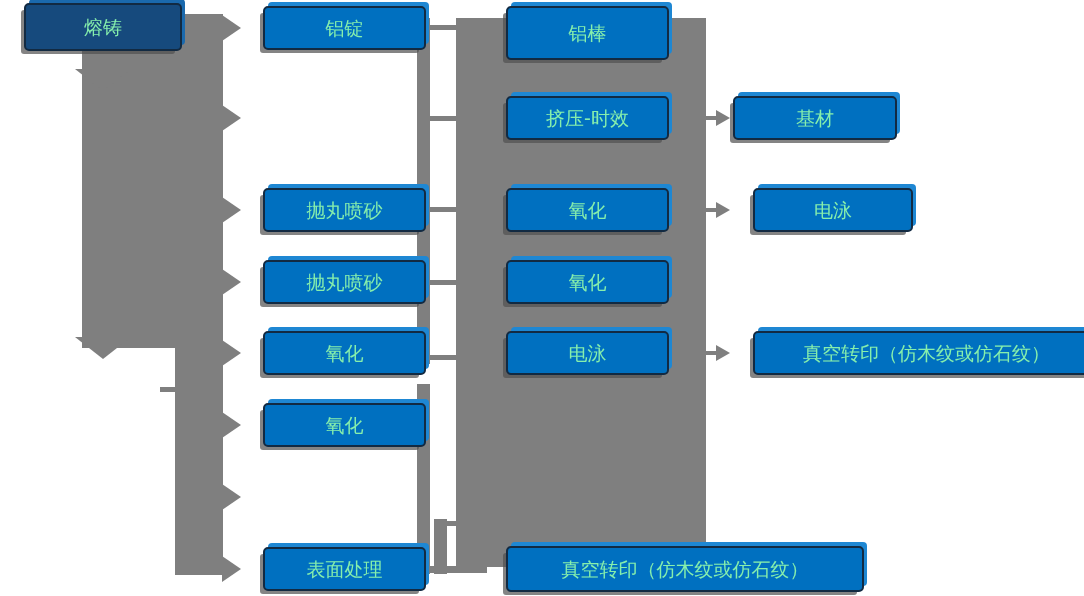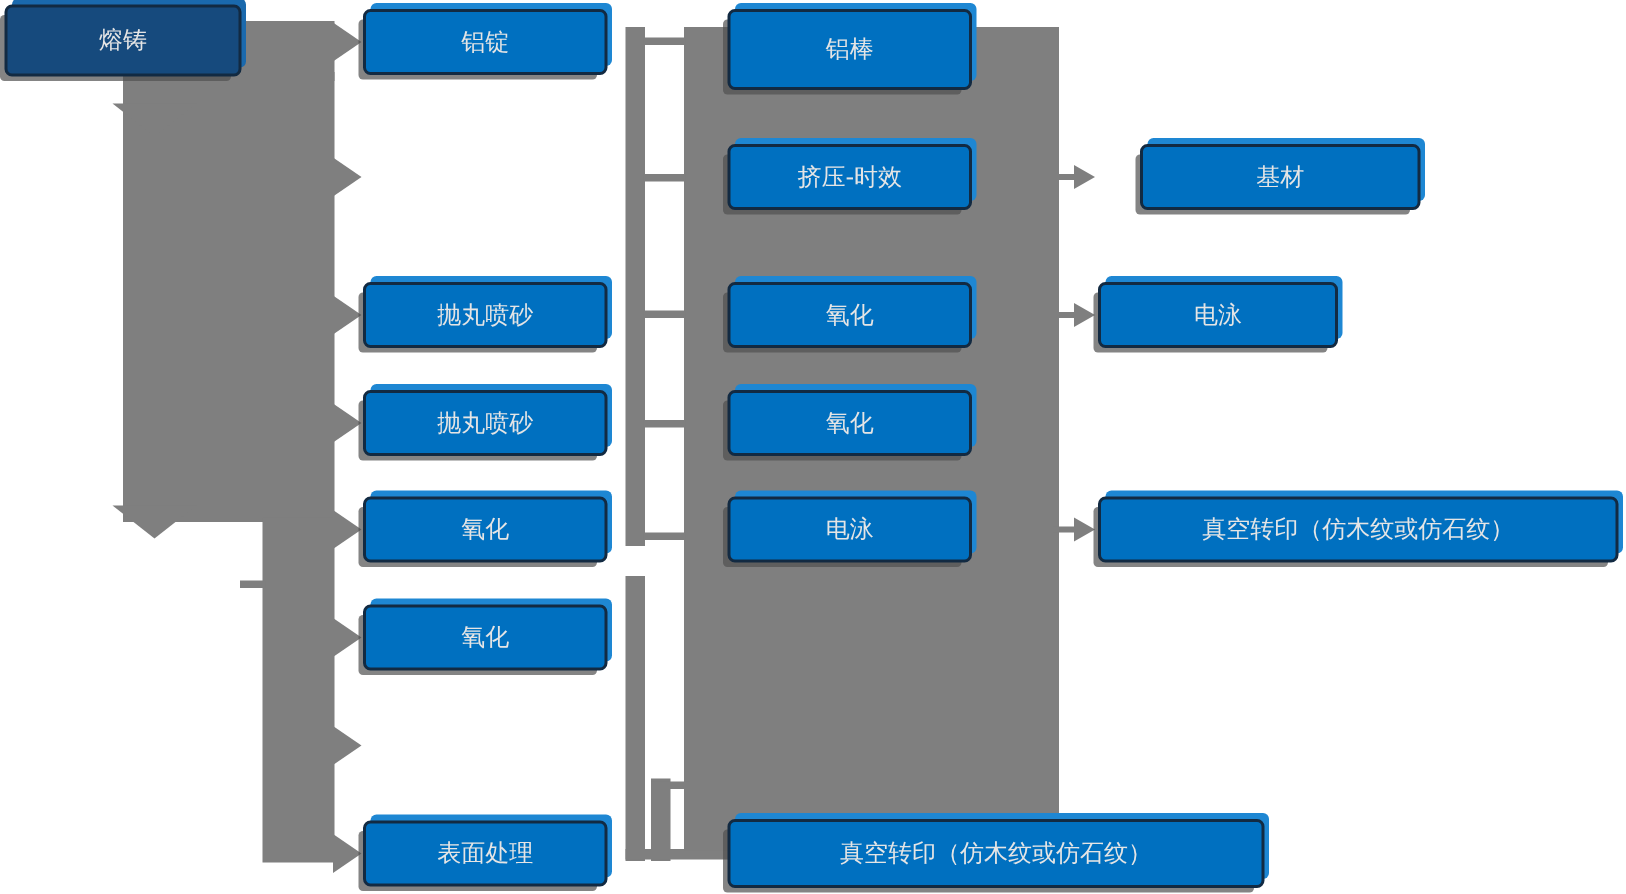--- a/index.html
+++ b/index.html
@@ -16,24 +16,25 @@
   .arrow-down { position:absolute; z-index:1; width:0; height:0;
     border-left:28px solid transparent; border-right:28px solid transparent;
     border-top:22px solid #7f7f7f; }
   .arrow-right-sm { position:absolute; z-index:1; width:0; height:0;
     border-top:8px solid transparent; border-bottom:8px solid transparent;
     border-left:14px solid #7f7f7f; }
   
   .node {
     position:absolute; z-index:2; box-sizing:border-box;
     background:#0070c0; border:2px solid #122a42; border-radius:5px;
-    color:#e5e5e5; font-size:16px; line-height:1;
+    color:#86efac; font-size:19px; line-height:1;
     display:flex; align-items:center; justify-content:center;
     white-space:nowrap;
     box-shadow: 4px -5px 0 -1px #1e87d3, -5px 5px 0 -2px rgba(80,80,80,0.7);
+    margin-left: 21px;
   }
   .node.dark {
     background:#164a7d;
     box-shadow: 4px -5px 0 -1px #1a69ad, -5px 5px 0 -2px rgba(80,80,80,0.7);
   }
 </style>
 </head>
 <body>
 
 <div class="canvas">
@@ -83,17 +84,17 @@
   <div class="node" style="left:242px;top:403px;width:163px;height:44px">氧化</div>
   <div class="node" style="left:242px;top:547px;width:163px;height:44px">表面处理</div>
 
   <div class="node" style="left:485px;top:6px;width:163px;height:54px">铝棒</div>
   <div class="node" style="left:485px;top:96px;width:163px;height:44px">挤压-时效</div>
   <div class="node" style="left:485px;top:188px;width:163px;height:44px">氧化</div>
   <div class="node" style="left:485px;top:260px;width:163px;height:44px">氧化</div>
   <div class="node" style="left:485px;top:331px;width:163px;height:44px">电泳</div>
   <div class="node" style="left:485px;top:546px;width:358px;height:46px">真空转印（仿木纹或仿石纹）</div>
 
-  <div class="node" style="left:760px;top:96px;width:187px;height:44px">基材</div>
+  <div class="node" style="left:712px;top:96px;width:164px;height:44px">基材</div>
   <div class="node" style="left:732px;top:188px;width:160px;height:44px">电泳</div>
   <div class="node" style="left:732px;top:331px;width:347px;height:44px">真空转印（仿木纹或仿石纹）</div>
 
 </div>
 
 </body></html>

